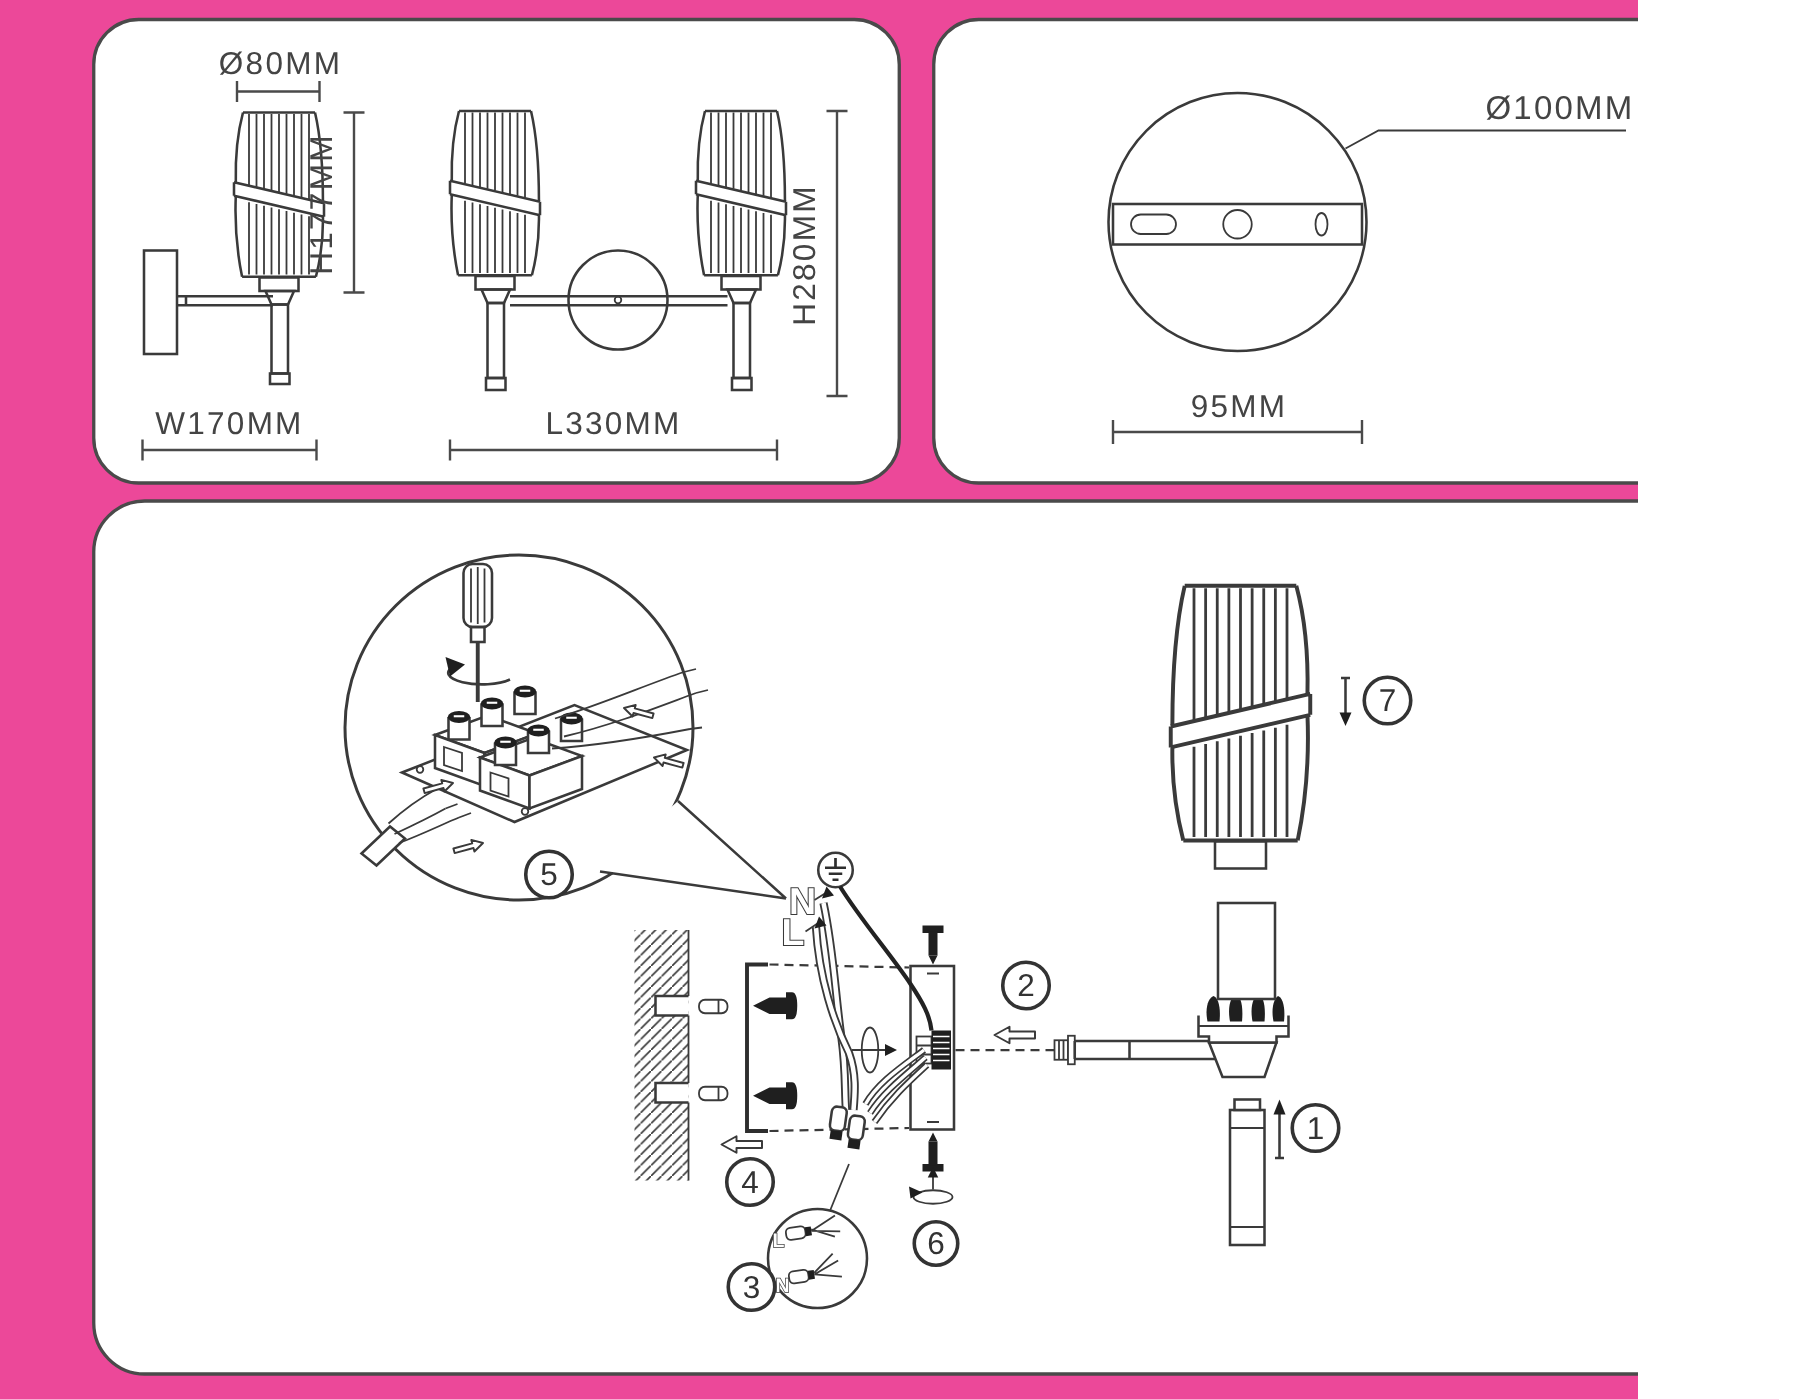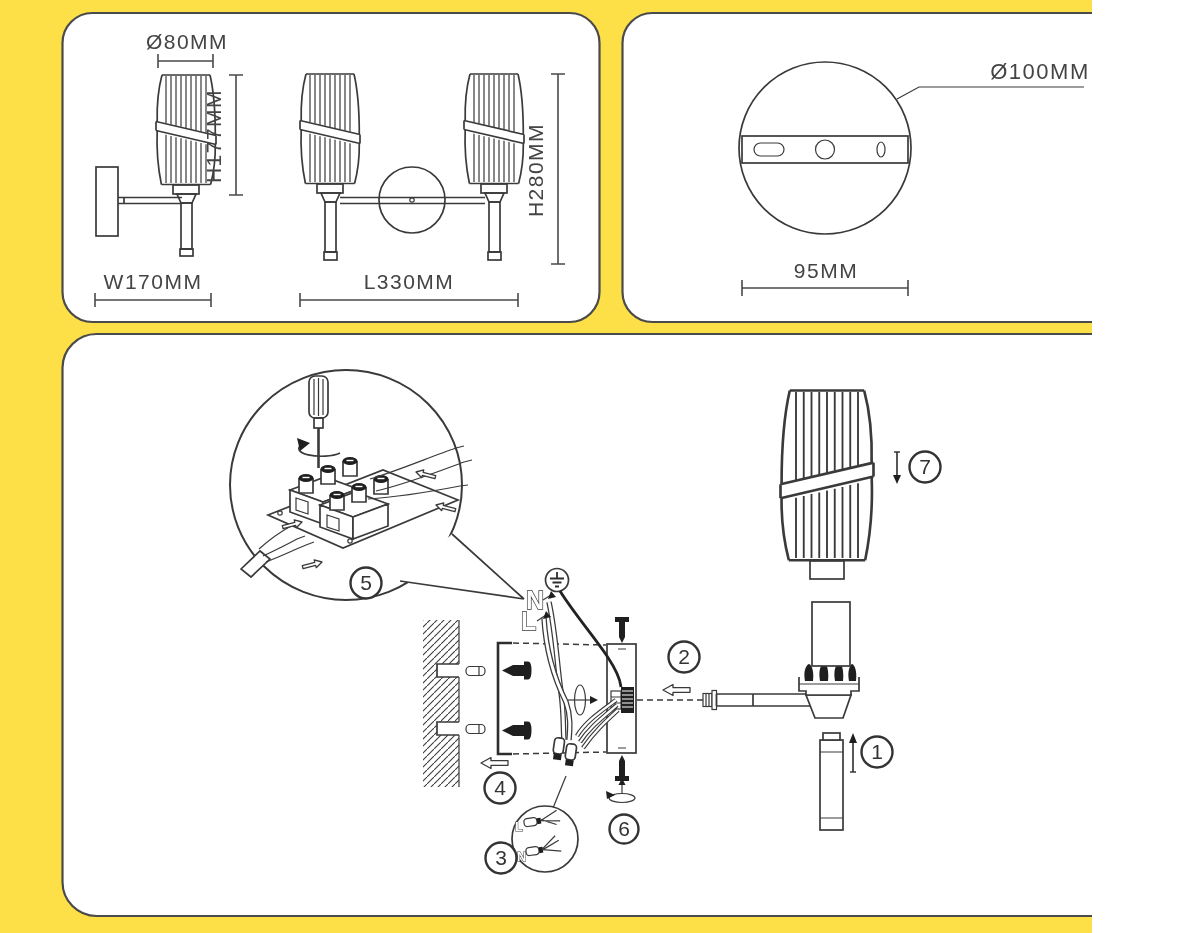--- a/index.html
+++ b/index.html
@@ -1,16 +1,16 @@
 <!DOCTYPE html>
 <html><head>
 <meta charset="utf-8">
 <style>
   html,body{margin:0;padding:0;background:#ffffff;}
-  .canvas{position:relative;width:1092px;height:933px;background:#fde047;overflow:hidden;
+  .canvas{position:relative;width:1092px;height:933px;background:#ec4899;overflow:hidden;
           font-family:"Liberation Sans",sans-serif;}
   svg{position:absolute;left:0;top:0;}
   text{font-family:"Liberation Sans",sans-serif;fill:#414141;}
   .dim{font-size:21px;letter-spacing:1.5px;fill:#444;}
   .stepnum{font-size:21px;fill:#333;}
   .wlabel{font-size:25px;font-weight:bold;fill:#ffffff;stroke:#3a3a3a;stroke-width:1.4px;
           paint-order:stroke fill;letter-spacing:0px;}
   .wlabel-sm{font-size:13px;font-weight:bold;fill:#ffffff;stroke:#3a3a3a;stroke-width:1px;
           paint-order:stroke fill;}
   .ln{stroke:#3a3a3a;stroke-width:1.7;fill:none;}

